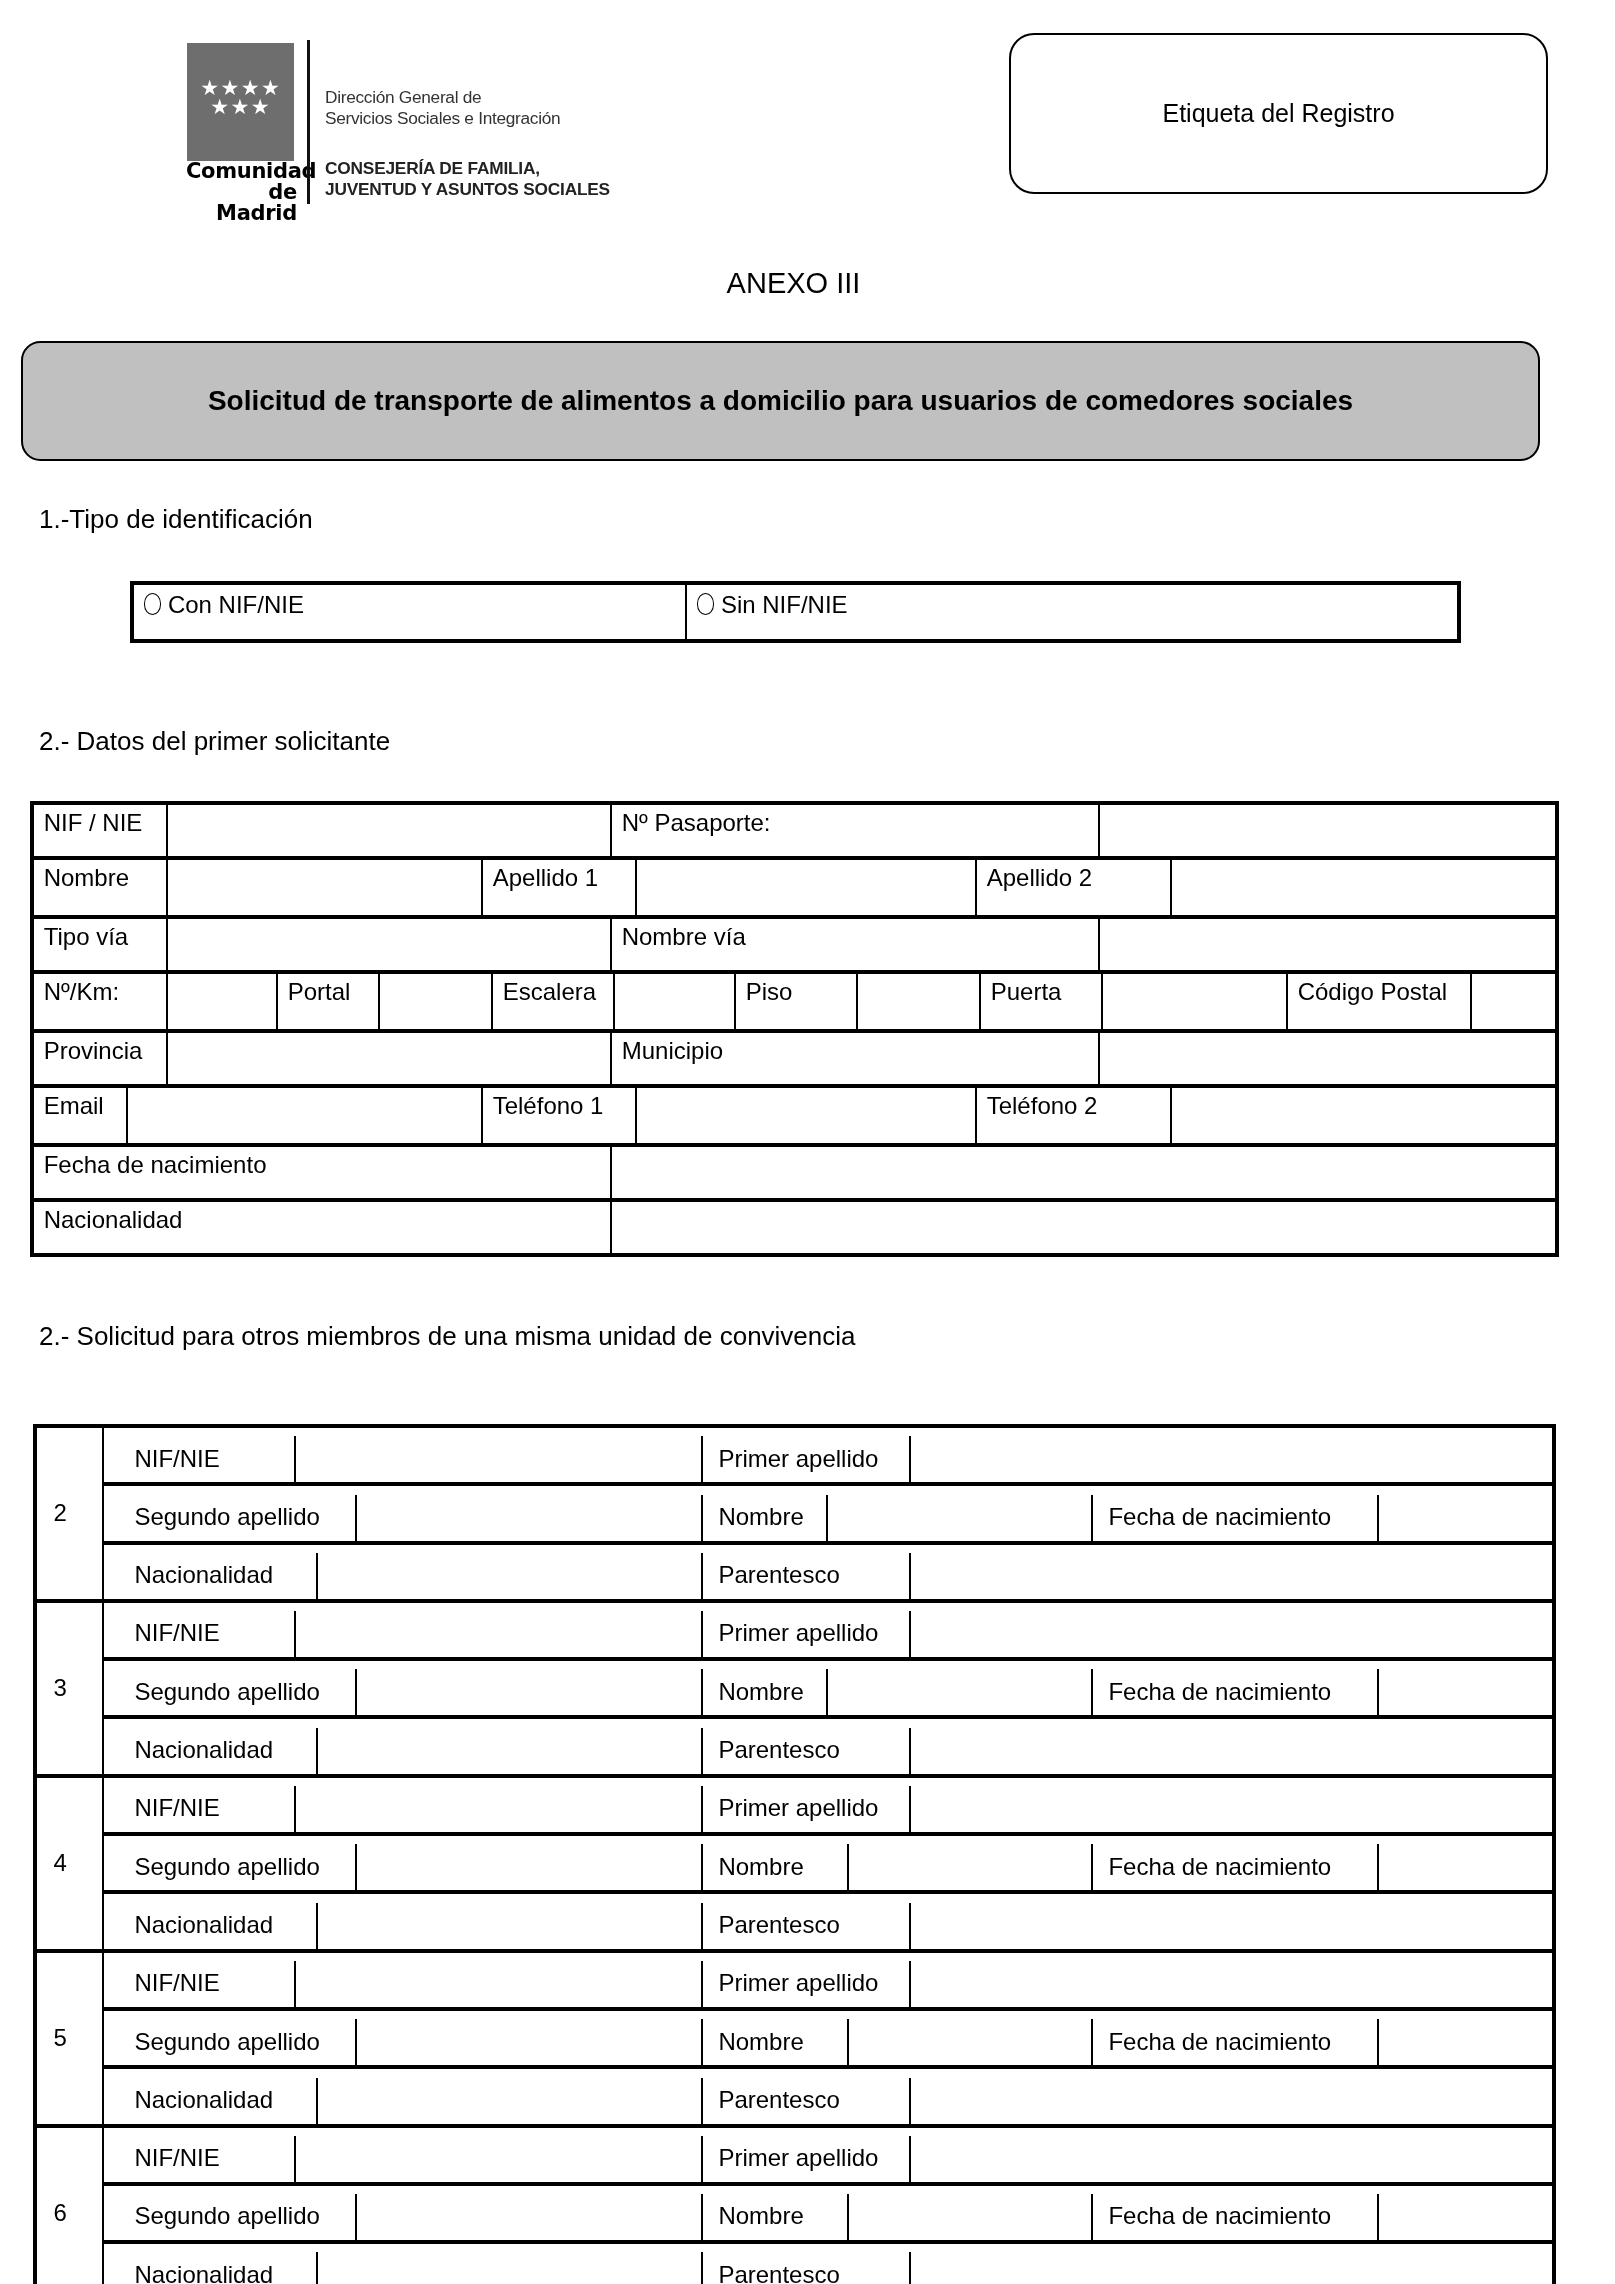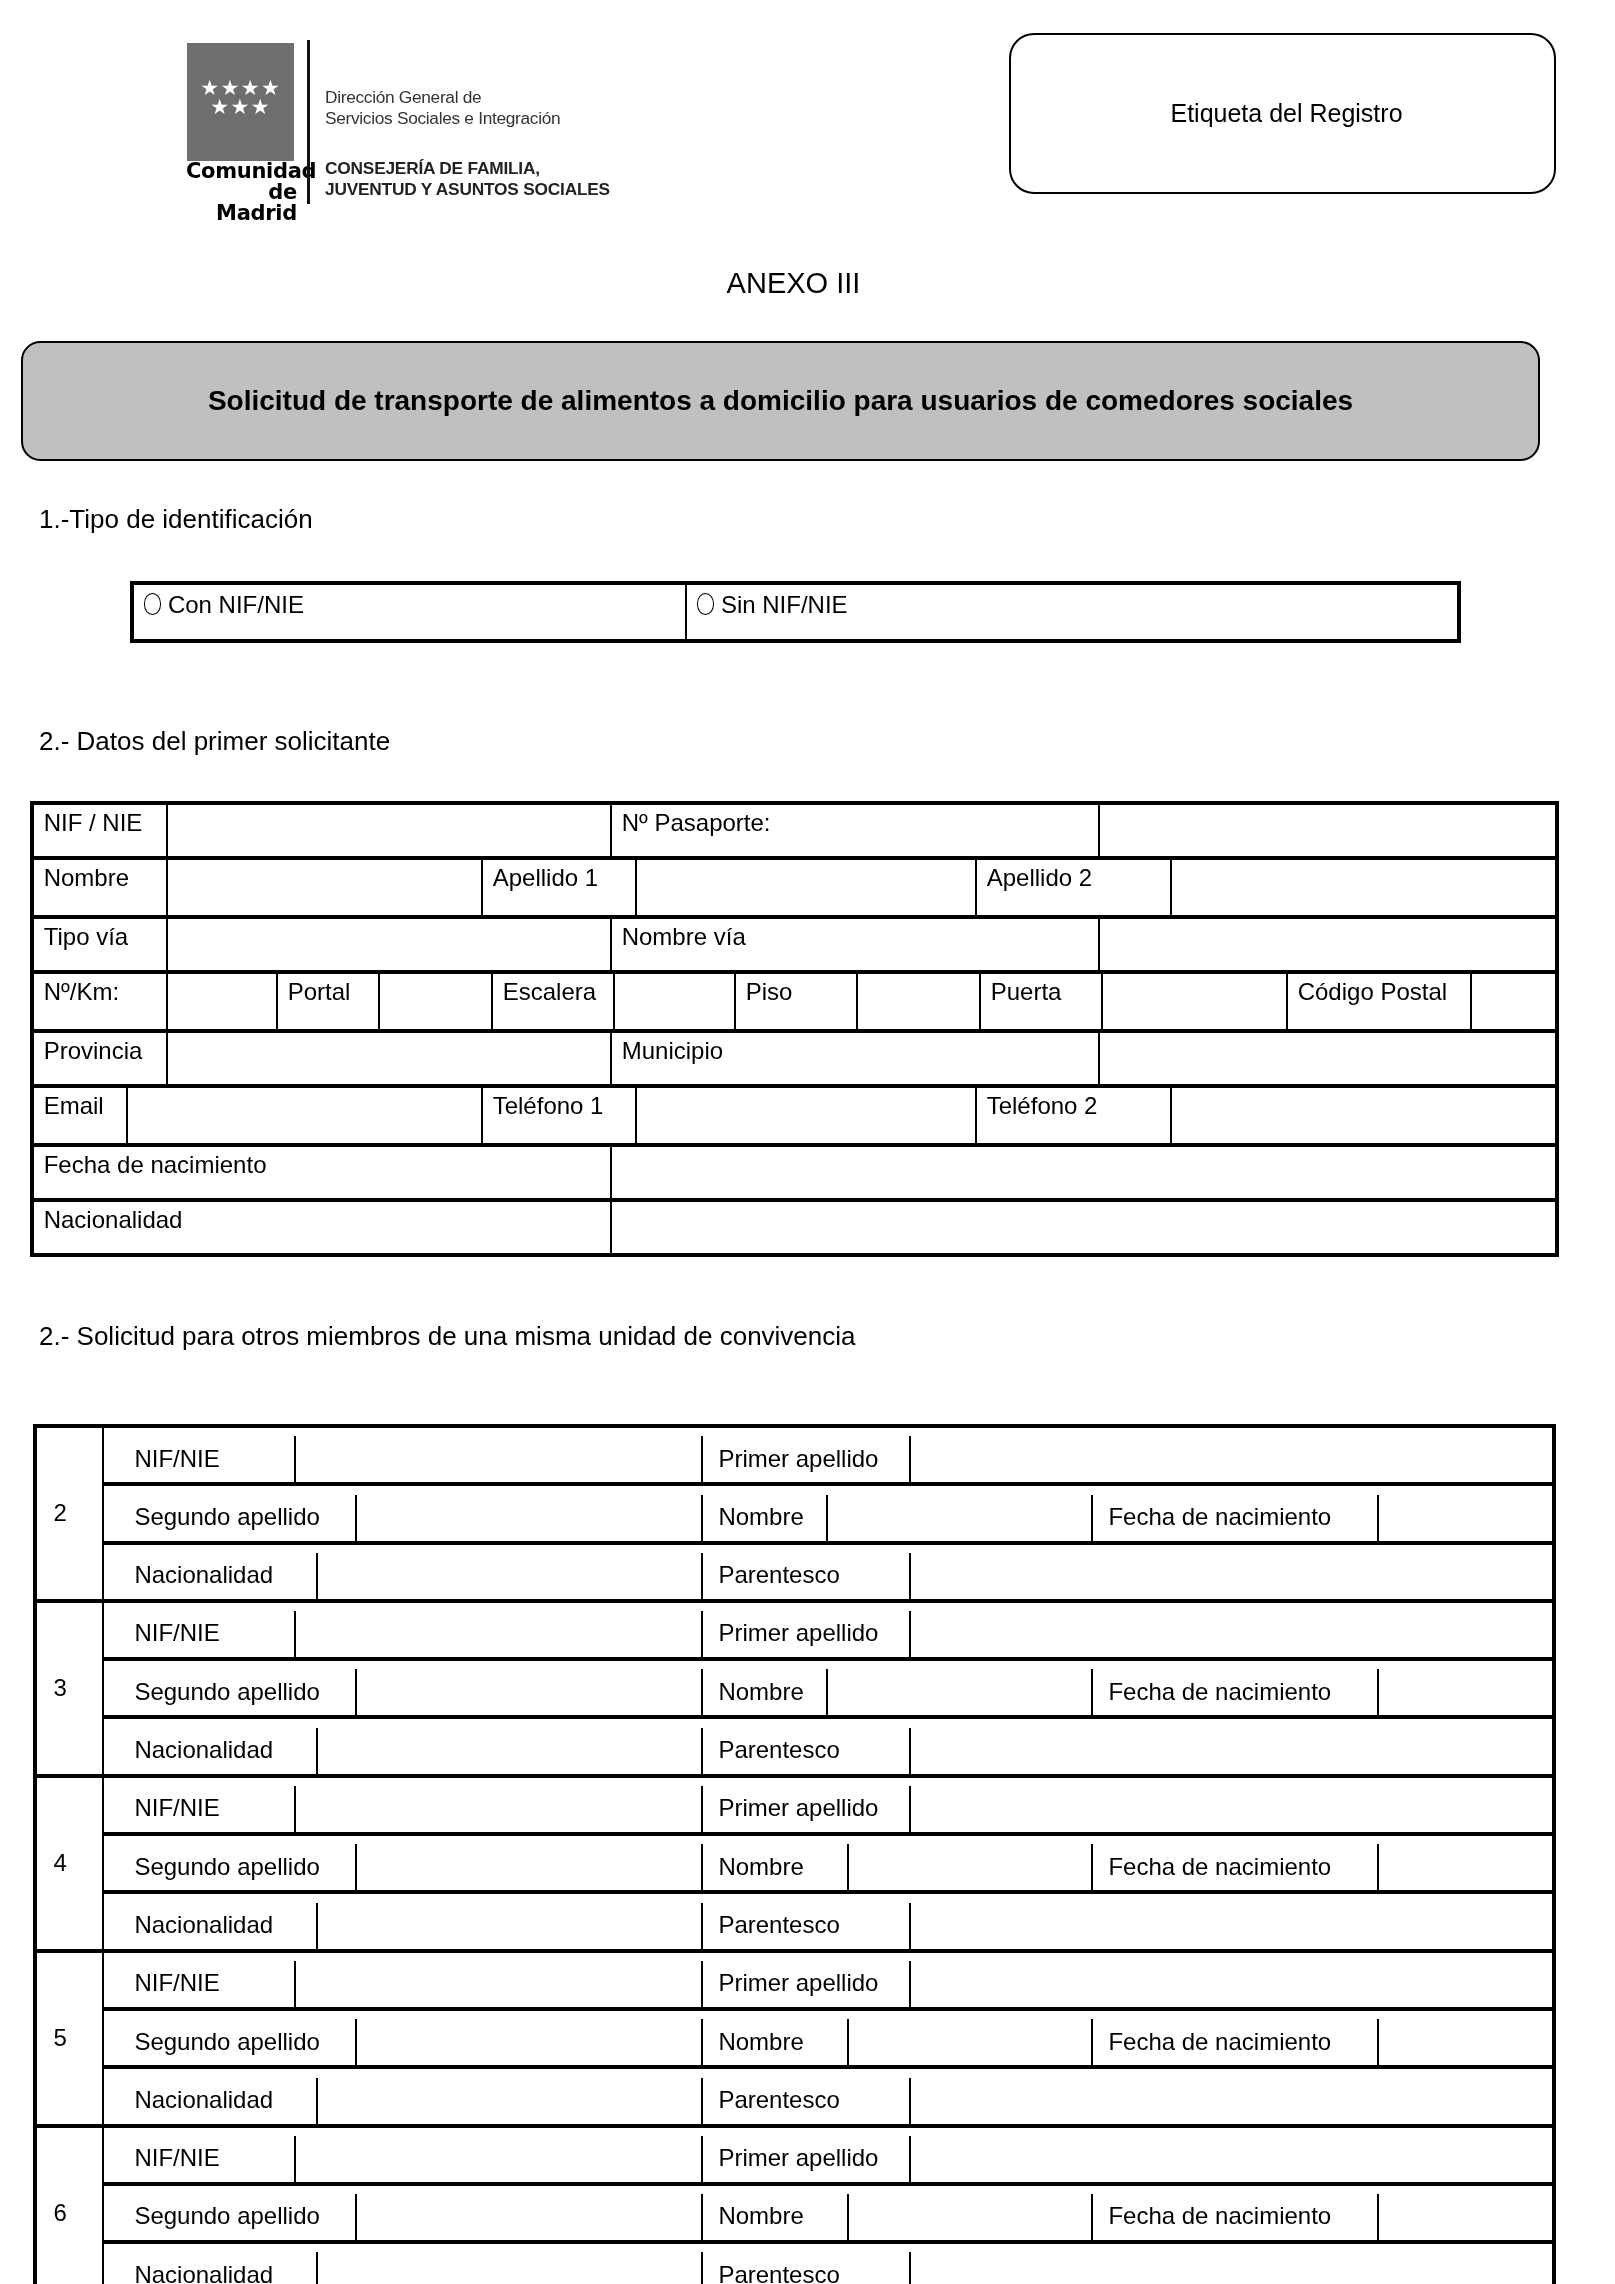--- a/index.html
+++ b/index.html
@@ -7,21 +7,21 @@
   .abs{position:absolute;}
   
   #logo{left:186px;top:43px;width:471px;height:161px;}
   #logo .sq{position:absolute;left:1.4px;top:0;width:107px;height:118px;background:#6e6e6e;}
   #logo .stars{position:absolute;left:9.7px;top:35px;width:90px;color:#fff;font-size:21px;line-height:19.4px;text-align:center;letter-spacing:1.4px;}
   #logo .cm{position:absolute;left:0;top:118px;width:111px;font-weight:bold;font-size:21px;line-height:21px;text-align:right;font-family:"DejaVu Sans",sans-serif;letter-spacing:-0.3px;}
   #logo .vline{position:absolute;left:121px;top:-3.5px;width:2.8px;height:164px;background:#111;}
   #logo .dg{position:absolute;left:139px;top:44px;font-size:17.3px;line-height:21px;color:#333;letter-spacing:-0.3px;}
   #logo .cons{position:absolute;left:139px;top:115px;font-size:17.3px;line-height:21px;font-weight:bold;color:#222;letter-spacing:-0.2px;}
   
-  #registro{left:1009px;top:33px;width:535px;height:157px;border:2.8px solid #000;border-radius:25px;display:flex;align-items:center;justify-content:center;font-size:25px;padding-left:8px;}
+  #registro{left:1009px;top:33px;width:535px;height:157px;border:2.8px solid #000;border-radius:25px;display:flex;align-items:center;justify-content:center;font-size:25px;}
   #anexo{left:0;width:1587px;top:267px;text-align:center;font-size:29px;}
   #banner{left:21px;top:341px;width:1515px;height:116px;background:#c0c0c0;border:2.8px solid #000;border-radius:19.4px;display:flex;align-items:center;justify-content:center;font-weight:bold;font-size:28px;}
   .sec-h{font-weight:normal;font-size:26px;left:39px;}
   
   table.form{position:absolute;border-collapse:collapse;table-layout:fixed;border:4.2px solid #000;}
   table.form td{border:2.1px solid #000;vertical-align:top;padding:4.2px 9.7px 0 9.7px;font-size:24px;line-height:28px;height:49px;box-sizing:border-box;}
   table.form tr + tr td{border-top-width:4.2px;}
   table.form td.in{padding:0;}
   #t1{left:130px;top:581px;width:1331px;}
   #t1 td{height:58px;padding-top:5.5px;}

